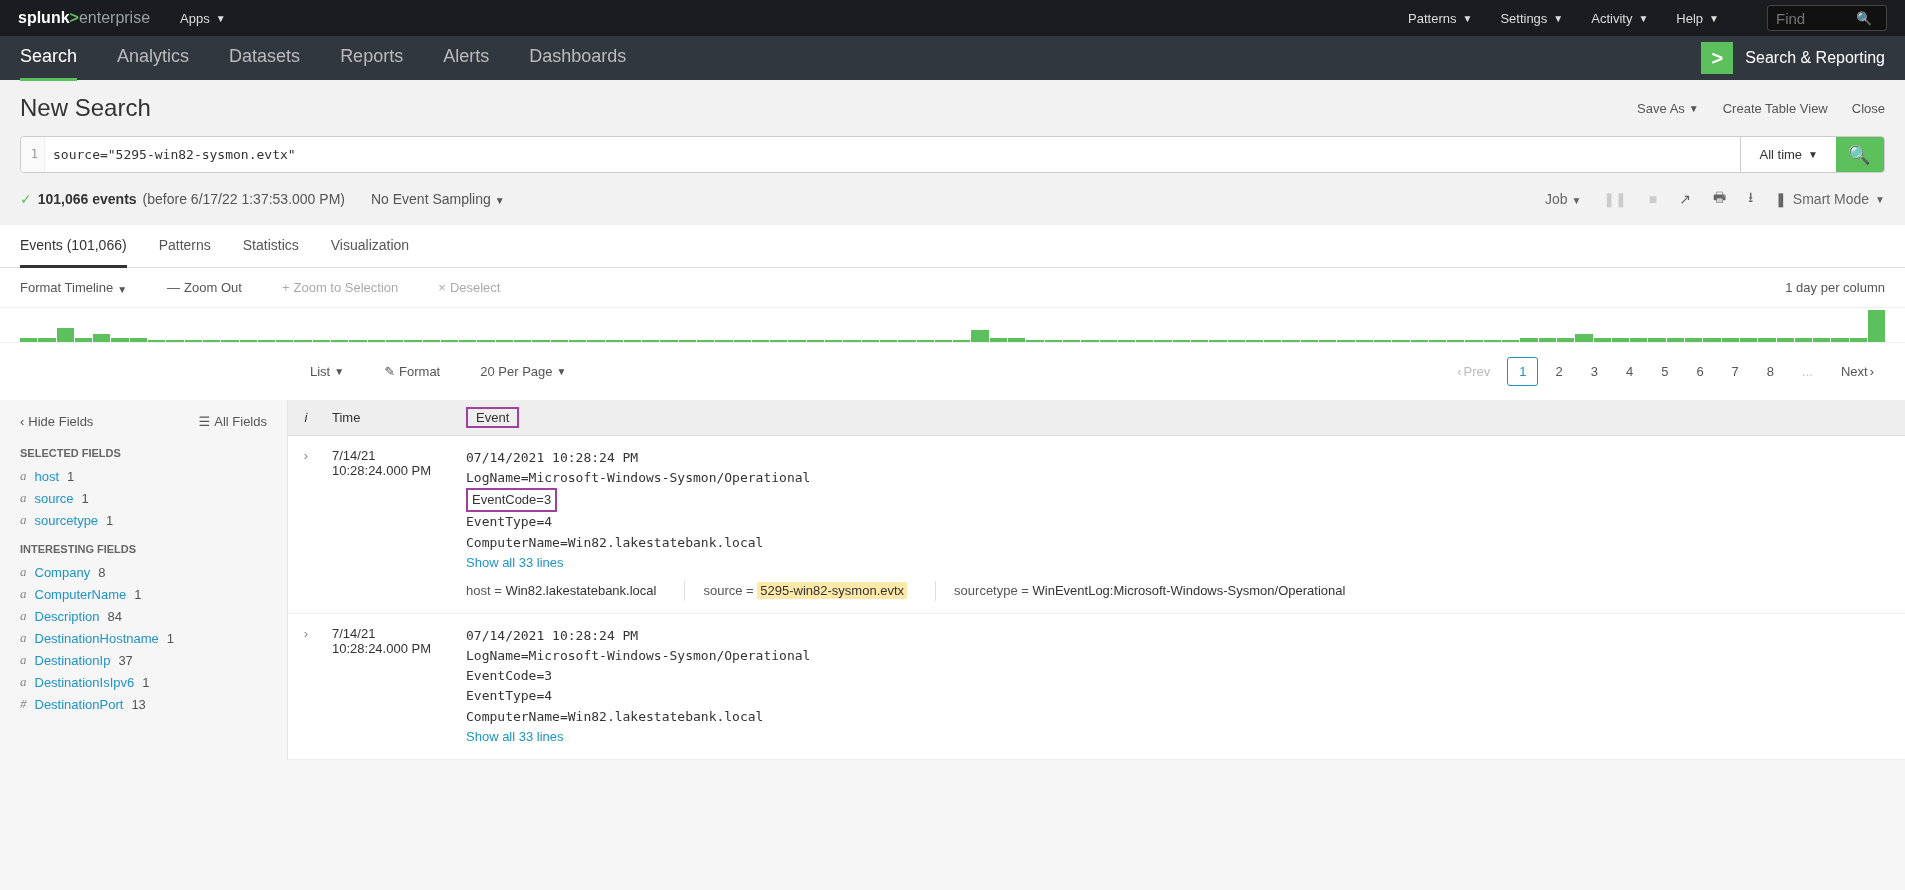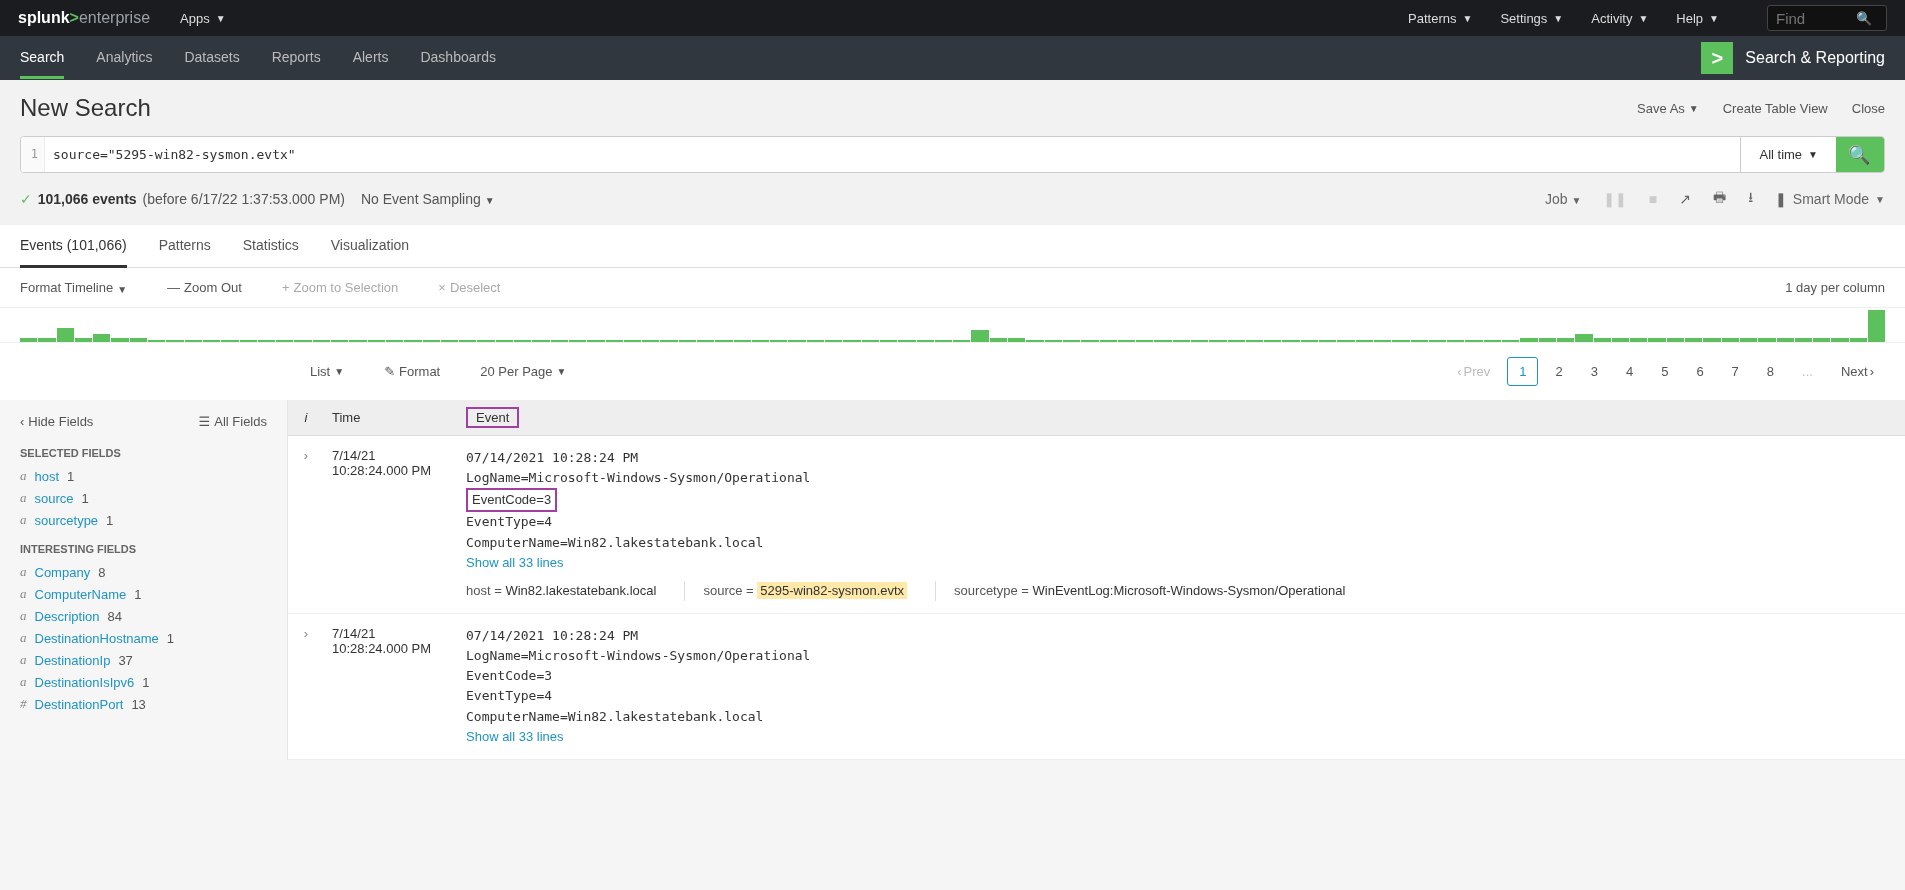--- a/index.html
+++ b/index.html
@@ -7,40 +7,40 @@
 .topbar{background:#1a1c20;height:36px;display:flex;align-items:center;padding:0 18px;color:#ccc}
 .logo{font-size:16px;font-weight:600;color:#fff;margin-right:30px}
 .logo .gt{color:#5cc05c}
 .logo .ent{color:#9aa0a6;font-weight:400}
 .topmenu{display:flex;align-items:center;gap:6px;cursor:pointer;font-size:13px;color:#ddd}
 .tm-left{margin-right:auto}
 .rightmenus{display:flex;gap:28px;align-items:center}
 .findbox{background:#111;border:1px solid #444;border-radius:3px;padding:3px 8px;display:flex;align-items:center;height:26px;margin-left:20px;width:120px}
 .findbox input{background:transparent;border:none;outline:none;color:#3b82f6;font-size:15px;width:80px}
 .appbar{background:#31373e;height:44px;display:flex;align-items:center;padding:0 20px}
-.appnav{display:flex;gap:32px;color:#bbb;font-size:14px}
+.appnav{display:flex;gap:40px;color:#bbb;font-size:18px}
 .appnav .item{cursor:pointer;padding:11px 0}
 .appnav .item.active{color:#fff;border-bottom:3px solid #5cc05c;font-weight:500}
 .appright{margin-left:auto;display:flex;align-items:center;gap:12px;color:#fff;font-size:16px;font-weight:500}
 .appicon{width:32px;height:32px;background:#5cc05c;display:flex;align-items:center;justify-content:center;color:#fff;font-size:20px;font-weight:bold}
 .page{padding:14px 20px 0 20px;background:#f2f2f2}
 .titlerow{display:flex;align-items:center}
 .titlerow h1{font-size:24px;font-weight:500;color:#333}
 .titleactions{margin-left:auto;display:flex;gap:24px;color:#555;font-size:13px}
 .titleactions .act{cursor:pointer;display:flex;align-items:center;gap:4px}
 .searchbar{display:flex;margin-top:14px;border:1px solid #ccc;border-radius:4px;overflow:hidden;background:#fff}
 .ln{width:24px;text-align:right;padding:10px 6px;color:#999;font-family:monospace;font-size:12px;background:#fafafa;border-right:1px solid #eee}
 .searchinput{flex:1;padding:10px 8px;font-family:monospace;font-size:13px;color:#333}
 .timerange{border-left:1px solid #ccc;padding:0 18px;display:flex;align-items:center;gap:6px;cursor:pointer;font-size:13px}
 .searchbtn{width:48px;background:#5cc05c;color:#fff;display:flex;align-items:center;justify-content:center;cursor:pointer;font-size:18px}
 .statusrow{display:flex;align-items:center;padding:14px 0;font-size:14px;color:#555}
 .check{color:#5cc05c;margin-right:6px}
 .evcount{font-weight:600;color:#333}
 .evmeta{margin-left:6px}
-.sampling{margin-left:16px;cursor:pointer}
+.sampling{margin-left:26px;cursor:pointer}
 .jobctrls{margin-left:auto;display:flex;align-items:center;gap:22px;color:#666}
 .jobctrls .ic{cursor:pointer}
 .smartmode{display:flex;align-items:center;gap:6px}
 .tabs{display:flex;gap:32px;border-bottom:1px solid #ddd;background:#fff;padding:0 20px;margin:0 -20px}
 .tabs .tab{padding:12px 0;cursor:pointer;font-size:14px;color:#555}
 .tabs .tab.active{color:#333;font-weight:500;border-bottom:3px solid #333;margin-bottom:-1px}
 .tlrow{display:flex;align-items:center;padding:12px 0;gap:40px;font-size:13px;background:#fff;margin:0 -20px;padding-left:20px;padding-right:20px}
 .tlbtn{color:#555;cursor:pointer;display:flex;align-items:flex-end;gap:4px}
 .tlbtn.dis{color:#aaa}
 .tlinfo{margin-left:auto;color:#555}

